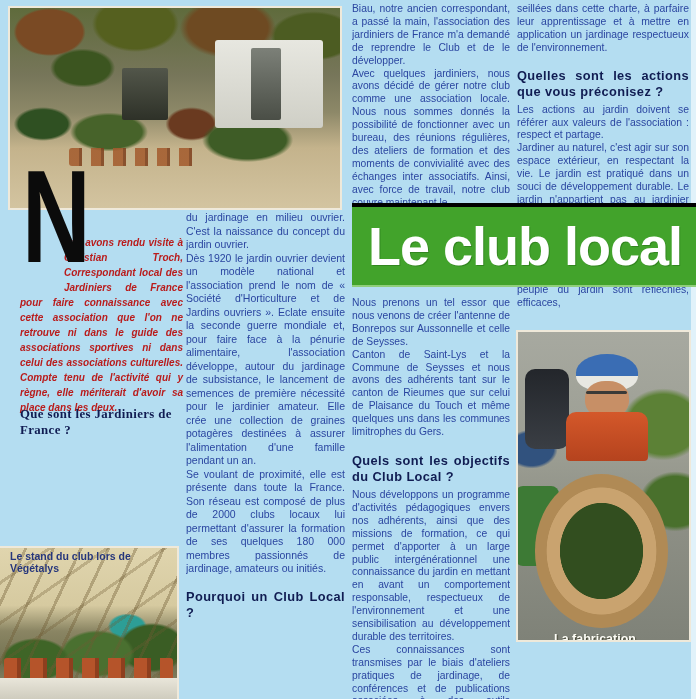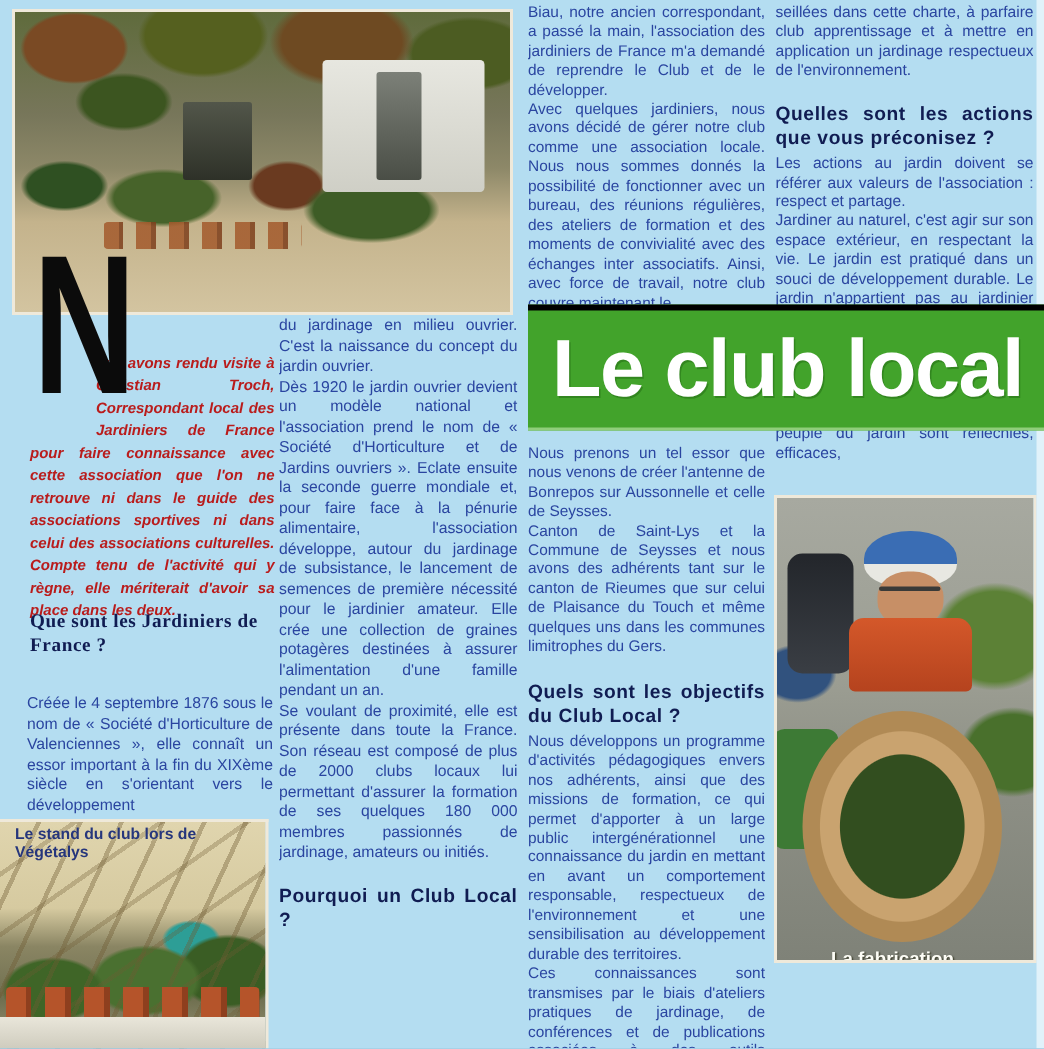--- a/index.html
+++ b/index.html
@@ -126,21 +126,20 @@
     <div class="trailer"></div>
     <div class="trailer-door"></div>
     <div class="stall"></div>
     <div class="pots"></div>
   </div>
 
   <div class="abs" id="dropcap">N</div>
   <div class="abs" id="intro"><span class="capspacer"></span><span>ous avons rendu visite à Christian Troch, Correspondant local des Jardiniers de France pour faire connaissance avec cette association que l'on ne retrouve ni dans le guide des associations sportives ni dans celui des associations culturelles. Compte tenu de l'activité qui y règne, elle mériterait d'avoir sa place dans les deux.</span></div>
 
   <h3 class="abs heading" id="col1-heading">Que sont les Jardiniers de France ?</h3>
-  <div class="abs body-text" id="col1-para">Créée le 4 septembre 1876 sous le nom de « Société d'Horticulture de Valenciennes »,  elle connaît un essor important  à la fin du XIXème siècle en s'orientant vers le développement</div>
 
   <div class="photo" id="photo-bl">
     <div class="potrow"></div>
     <div class="table"></div>
     <div id="caption-bl">Le stand du club lors de Végétalys</div>
   </div>
 
   <div class="abs body-text" id="col2">
     <p>du jardinage en milieu ouvrier. C'est la naissance du concept du jardin ouvrier.</p>
     <p>Dès 1920 le jardin ouvrier devient un modèle national et l'association prend le nom de «  Société d'Horticulture et de Jardins ouvriers ». Eclate ensuite la seconde guerre mondiale et,  pour faire face à la pénurie alimentaire, l'association développe, autour du jardinage de subsistance, le lancement de semences de première nécessité pour le jardinier amateur. Elle crée une collection de graines potagères destinées à assurer l'alimentation d'une famille pendant un an.</p>
@@ -161,21 +160,21 @@
   <div class="abs body-text" id="col3-bottom">
     <p>Nous prenons un tel essor que nous venons de créer l'antenne de Bonrepos sur Aussonnelle et celle de Seysses.</p>
     <p>Canton de Saint-Lys et la Commune de Seysses et nous avons des adhérents tant sur le canton de Rieumes que sur celui de Plaisance du Touch et même quelques uns dans les communes limitrophes du Gers.</p>
     <h3 class="heading">Quels sont les objectifs du Club Local ?</h3>
     <p>Nous développons un programme d'activités pédagogiques envers nos adhérents, ainsi que des missions de formation,  ce qui permet d'apporter à un large public intergénérationnel une connaissance du jardin en mettant en avant un comportement responsable, respectueux de l'environnement et une sensibilisation au développement durable des territoires.</p>
     <p>Ces connaissances sont transmises par le biais d'ateliers pratiques de jardinage, de conférences et de publications associées à des outils pédagogiques adaptés.</p>
 
   </div>
 
   <div class="abs body-text" id="col4">
-    <p>seillées dans cette charte, à parfaire club apprentissage et à mettre en application un jardinage respectueux de l'environnement.</p>
+    <p>seillées dans cette charte, à parfaire leur apprentissage et à mettre en application un jardinage respectueux de l'environnement.</p>
     <h3 class="heading">Quelles sont les actions que vous préconisez ?</h3>
     <p>Les actions au jardin doivent se référer aux valeurs de l'association : respect et partage.</p>
     <p>Jardiner au naturel, c'est agir sur son espace extérieur, en respectant la vie. Le jardin est pratiqué dans un souci de développement durable. Le jardin n'appartient pas au jardinier qui en est que l'artisan locataire. Il doit donc, par ses pratiques et usages, l'embellir, le soigner, le respecter. Il en est fier et partage avec d'autres le bonheur qu'il lui procure. Toutes ces actions envers le peuple du jardin sont réfléchies, efficaces,</p>
   </div>
 
   <div class="photo" id="photo-r">
     <div class="arm"></div>
     <div class="cap"></div>
     <div class="face"></div>
     <div class="glasses"></div>

